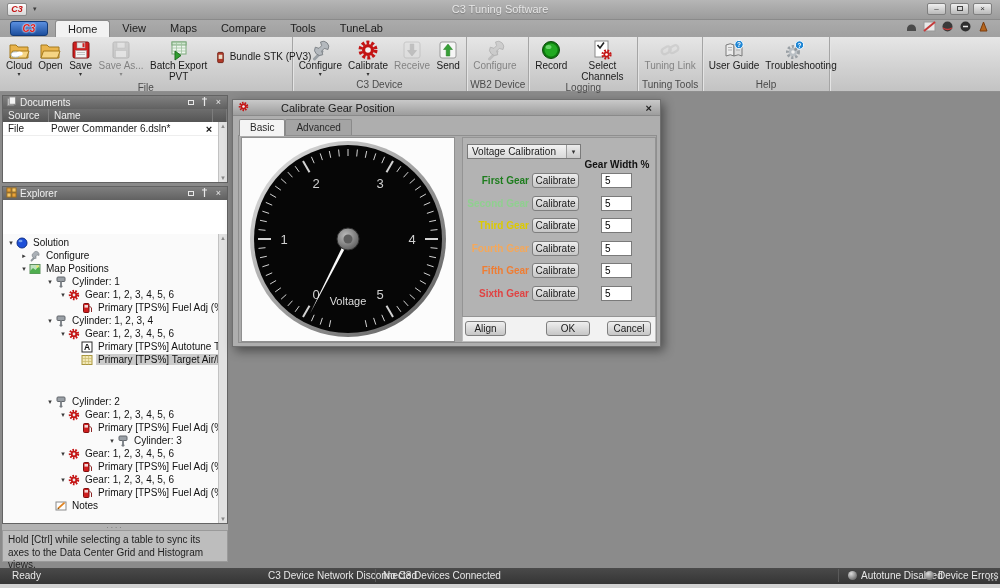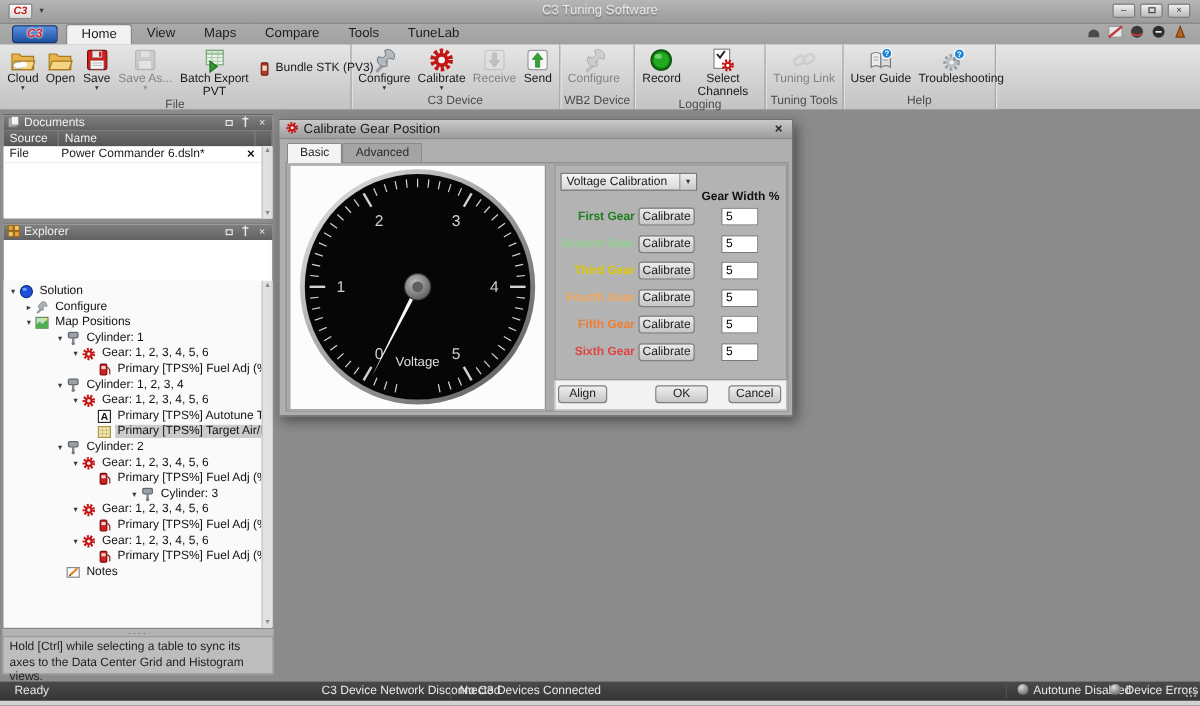--- a/index.html
+++ b/index.html
@@ -66,21 +66,21 @@
   .tree-icon { width:12px; height:12px; margin-right:3px; flex:none; }
   .tree-label { font-size:10px; color:#111; padding:0 2px; }
   .tree-label.bold { font-weight:bold; }
   .tree-label.selected { background:#cbcbcb; }
   .splitter { height:6px; background:#b2b2b2; text-align:center; color:#666; font-size:8px; line-height:4px; letter-spacing:2px; }
   .hint-box { height:32px; background:#bdbdbd; border:1px solid #9a9a9a; color:#222; font-size:10px; padding:3px 5px; line-height:1.25; }
 
   
   .dialog { position:absolute; left:232px; top:99px; width:429px; height:248px; background:#aeaeae; border:1px solid #6f6f6f; box-shadow:3px 4px 10px rgba(0,0,0,.45); }
   .dlg-title { position:absolute; left:0; top:0; right:0; height:16px; background:linear-gradient(#c9c9c9,#9d9d9d); border-bottom:1px solid #8a8a8a; display:flex; align-items:center; gap:4px; padding:0 5px; }
-  .dlg-title-text { flex:1; font-size:11px; color:#1a1a1a; }
+  .dlg-title-text { flex:1; font-size:11px; color:#1a1a1a;margin-left:28px; }
   .dlg-close { font-size:11px; font-weight:bold; color:#222; padding:0 3px; }
   .dlg-tabs { position:absolute; left:6px; top:19px; height:17px; display:flex; }
   .dlg-tab { padding:2px 10px 0 10px; font-size:10px; background:#a4a4a4; border:1px solid #8a8a8a; border-bottom:none; border-radius:2px 2px 0 0; color:#2a2a2a; }
   .dlg-tab.active { background:#f4f4f4; position:relative; z-index:3; }
   .dlg-body { position:absolute; left:5px; top:35px; width:419px; height:208px; border:1px solid #8f8f8f; background:#ababab; }
   .gauge-panel { position:absolute; left:8px; top:37px; width:214px; height:205px; background:#fcfcfc; border:1px solid #909090; }
   .right-panel { position:absolute; left:229px; top:37px; width:194px; height:205px; display:flex; flex-direction:column; }
   .controls { flex:1; position:relative; background:#b3b3b3; border:1px solid #949494; }
   .dd { position:absolute; left:4px; top:6px; width:114px; height:15px; background:linear-gradient(#f4f4f4,#d9d9d9); border:1px solid #7a7a7a; display:flex; align-items:center; }
   .dd-value { flex:1; padding-left:4px; font-size:10px; color:#1a1a1a; }
@@ -451,21 +451,21 @@
             <span class="tree-label">Primary  [TPS%] Autotune Trim (%)</span>
           </div>
           <div class="tree-row" style="padding-left: 68px;">
             <span class="tree-arrow"></span>
             <span class="tree-icon"><svg viewBox="0 0 12 12" width="12" height="12">
                 <rect x="1" y="1.5" width="10" height="9" fill="#f3e9b8" stroke="#a8953e"></rect>
                 <path d="M1 4.5 h10 M1 7.5 h10 M4.3 1.5 v9 M7.6 1.5 v9" stroke="#c9b968" stroke-width=".7"></path>
               </svg></span>
             <span class="tree-label selected">Primary  [TPS%] Target Air/Fuel (AFR)</span>
           </div>
-          <div class="tree-row" style="padding-left: 42px;">
+          <div class="tree-row" style="padding-left: 42px; margin-top: 29px;">
             <span class="tree-arrow">▾</span>
             <span class="tree-icon"><svg viewBox="0 0 12 12" width="12" height="12">
                 <rect x="2" y="1" width="8" height="4.5" rx="1" fill="#9aa0a6" stroke="#62676c"></rect>
                 <rect x="5" y="5.5" width="2" height="4" fill="#84898e"></rect>
                 <circle cx="6" cy="10.3" r="1.4" fill="#777c81"></circle>
               </svg></span>
             <span class="tree-label">Cylinder: 2</span>
           </div>
           <div class="tree-row" style="padding-left: 55px;">
             <span class="tree-arrow">▾</span>

